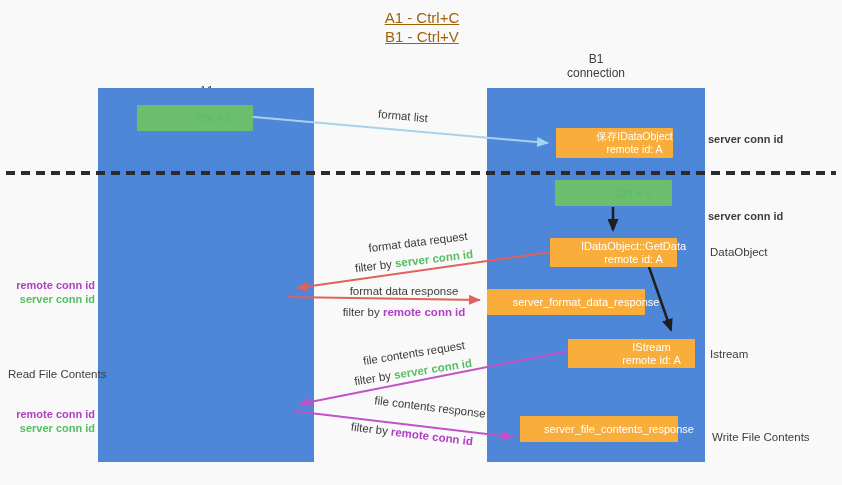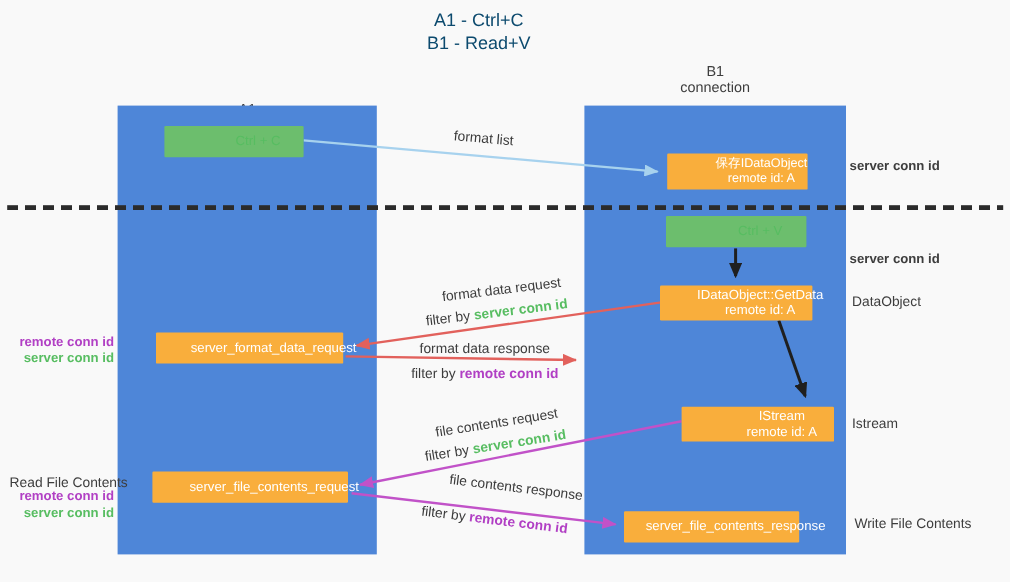--- a/index.html
+++ b/index.html
@@ -6,22 +6,22 @@
     --background:#f9f9f9; --column-blue:#4e86d8; --green-box:#6cbe6d; --orange-box:#f9ae3c;
     --green-text:#57bd61; --purple-text:#b13fc4; --arrow-blue:#a7d2ee; --arrow-red:#e2615c;
     --arrow-magenta:#c152c8; --arrow-black:#1f1f1f; --dark-text:#3c3c3c;
   }
   *{margin:0;padding:0;box-sizing:border-box;}
   html,body{background:#eee;}
   .canvas{
     position:relative; width:842px; height:485px; background:var(--background);
     font-family:"Liberation Sans", sans-serif; color:var(--dark-text); overflow:hidden;
   }
-  .title{position:absolute; left:399px; top:8px; transform:translateX(-50%);
-    font-size:15px; line-height:19px; color:#0c4a6e; text-align:center; white-space:nowrap;}
+  .title{position:absolute; left:422px; top:8px; transform:translateX(-50%);
+    font-size:15px; line-height:19px; color:#a16207; text-align:center; white-space:nowrap;text-decoration:underline;}
   .col-header{position:absolute; transform:translateX(-50%); text-align:center;
     font-size:12px; line-height:14px; color:#3d3d3d; white-space:nowrap;}
   .lifeline{position:absolute; top:88px; height:374px; background:var(--column-blue);}
   .lifeline.a1{left:98px; width:216px;}
   .lifeline.b1{left:487px; width:218px;}
   .dashed-separator{position:absolute; left:6px; top:171px; width:830px; height:4px;
     background:repeating-linear-gradient(90deg,#2b2b2b 0 9px,transparent 9px 15px);}
   svg.arrows{position:absolute; left:0; top:0; pointer-events:none;}
   .node{position:absolute; display:flex; flex-direction:column; align-items:center; justify-content:center;
     color:#fff; font-size:11px; line-height:13px; text-align:center; white-space:nowrap; border-radius:1px;padding-left:40px;}
@@ -35,21 +35,21 @@
   .left-ids{position:absolute; left:0; width:95px; text-align:right;
     font-size:11px; font-weight:bold; line-height:14px; white-space:nowrap;}
 </style>
 </head>
 <body>
 
 <div class="canvas">
 
   <div class="title">
     <div>A1 - Ctrl+C</div>
-    <div>B1 - Read+V</div>
+    <div>B1 - Ctrl+V</div>
   </div>
 
   <div class="col-header" style="left:206px; top:52px;margin-top:32px;">
     <div>A1</div>
     <div>server</div>
   </div>
   <div class="col-header" style="left:596px; top:52px;">
     <div>B1</div>
     <div>connection</div>
   </div>
@@ -94,35 +94,32 @@
 
   <div class="node green" style="left:555px; top:180px; width:117px; height:26px;">
     <div>Ctrl + V</div>
   </div>
 
   <div class="node orange" style="left:550px; top:238px; width:127px; height:29px;">
     <div>IDataObject::GetData</div>
     <div>remote id: A</div>
   </div>
 
-  <div class="node orange" style="left:130px; top:277px; width:156px; height:26px;">
-    <div>server_format_data_request</div>
+
+  <div class="node orange" style="left:487px; top:289px; width:158px; height:26px;">
+    <div>server_format_data_response</div>
   </div>
-
 
   <div class="node orange" style="left:568px; top:339px; width:127px; height:29px;">
     <div>IStream</div>
     <div>remote id: A</div>
   </div>
 
-  <div class="node orange" style="left:127px; top:393px; width:163px; height:26px;">
-    <div>server_file_contents_request</div>
-  </div>
 
-  <div class="node orange" style="left:520px; top:426px; width:146px; height:26px;">
+  <div class="node orange" style="left:520px; top:416px; width:158px; height:26px;">
     <div>server_file_contents_response</div>
   </div>
 
   <div class="elabel" style="left:403px; top:116px; transform:translate(-50%,-50%) rotate(5deg);">format list</div>
 
   <div class="elabel" style="left:418px; top:242px; transform:translate(-50%,-50%) rotate(-7deg);">format data request</div>
   <div class="elabel" style="left:414px; top:261px; transform:translate(-50%,-50%) rotate(-7deg);">
     <span>filter by </span><span class="green bold">server conn id</span>
   </div>
 
@@ -144,19 +141,19 @@
   <div class="side-label green bold" style="left:708px; top:133px; font-size:11px;">server conn id</div>
   <div class="side-label green bold" style="left:708px; top:210px; font-size:11px;">server conn id</div>
   <div class="side-label" style="left:710px; top:246px;">DataObject</div>
   <div class="side-label" style="left:710px; top:348px;">Istream</div>
   <div class="side-label" style="left:712px; top:431px;">Write File Contents</div>
 
   <div class="left-ids" style="top:278px;">
     <div class="purple">remote conn id</div>
     <div class="green">server conn id</div>
   </div>
-  <div class="side-label" style="left:8px; top:397px;">Read File Contents</div>
+  <div class="side-label" style="left:8px; top:368px;">Read File Contents</div>
   <div class="left-ids" style="top:407px;">
     <div class="purple">remote conn id</div>
     <div class="green">server conn id</div>
   </div>
 
 </div>
 
 </body></html>

